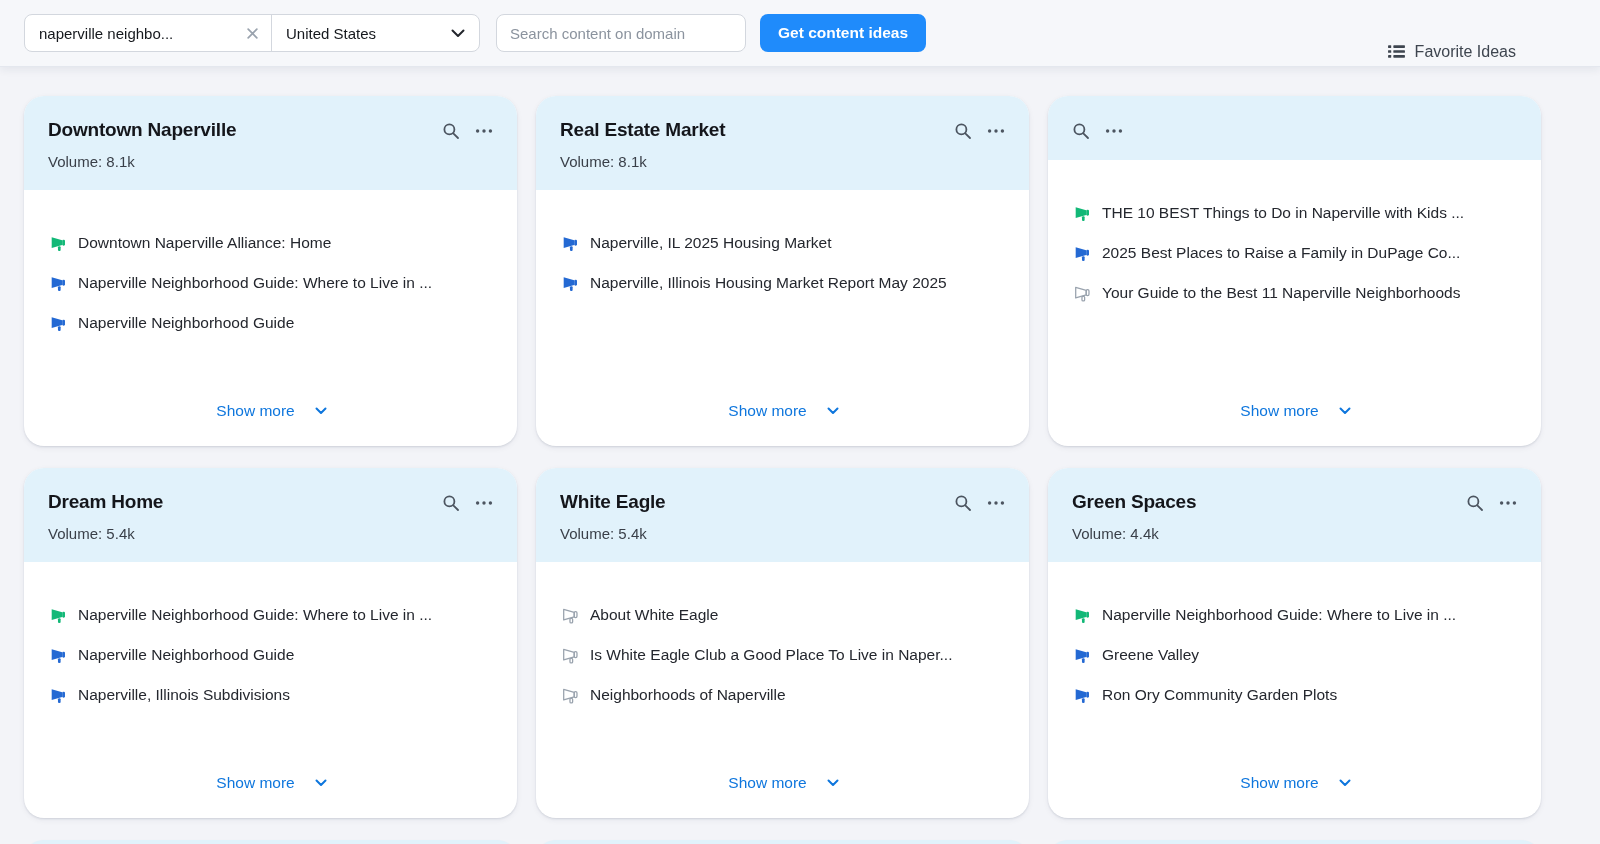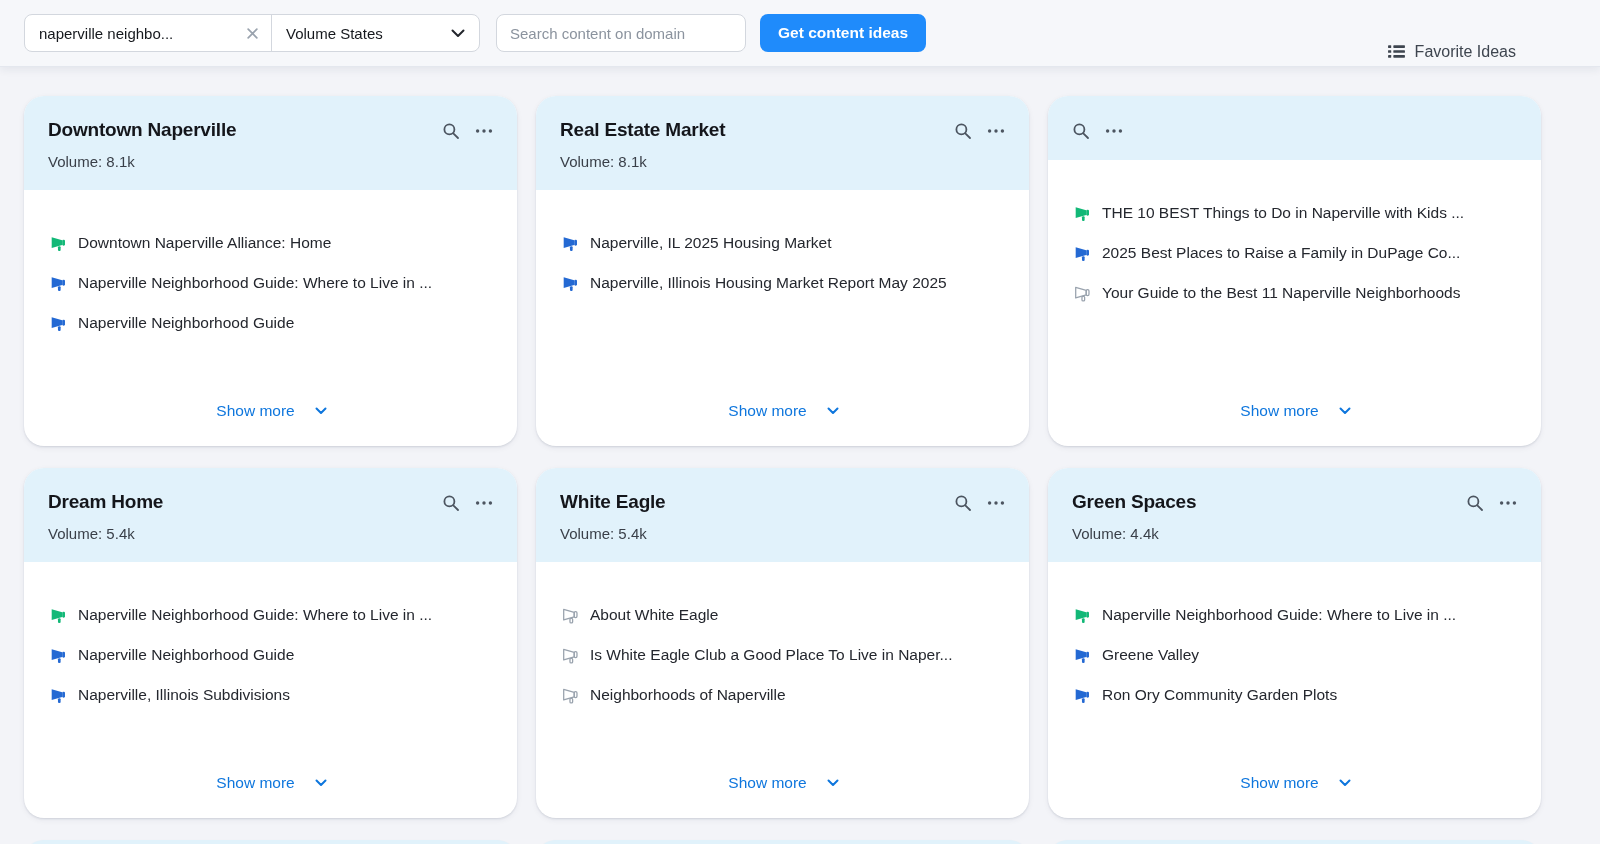--- a/index.html
+++ b/index.html
@@ -135,21 +135,21 @@
   <div class="kw-group">
     <div class="kw-side">
       <input type="text" value="naperville neighbo..." style="">
       <button class="icon-plain">
         <svg viewBox="0 0 12 12" width="13" height="13" fill="none" stroke="#9aa3ae" stroke-width="1.6" stroke-linecap="round">
           <path d="M2 2 L10 10 M10 2 L2 10"></path>
         </svg>
       </button>
     </div>
     <div class="country">
-      <span>Volume States</span>
+      <span>United States</span>
       <span class="icon-plain">
         <svg viewBox="0 0 14 9" width="14" height="9" fill="none" stroke="#23262c" stroke-width="2" stroke-linecap="round" stroke-linejoin="round">
           <path d="M1.5 1.5 L7 7 L12.5 1.5"></path>
         </svg>
       </span>
     </div>
   </div>
 
   <input type="text" class="domain-input" placeholder="Search content on domain" style="">
 

